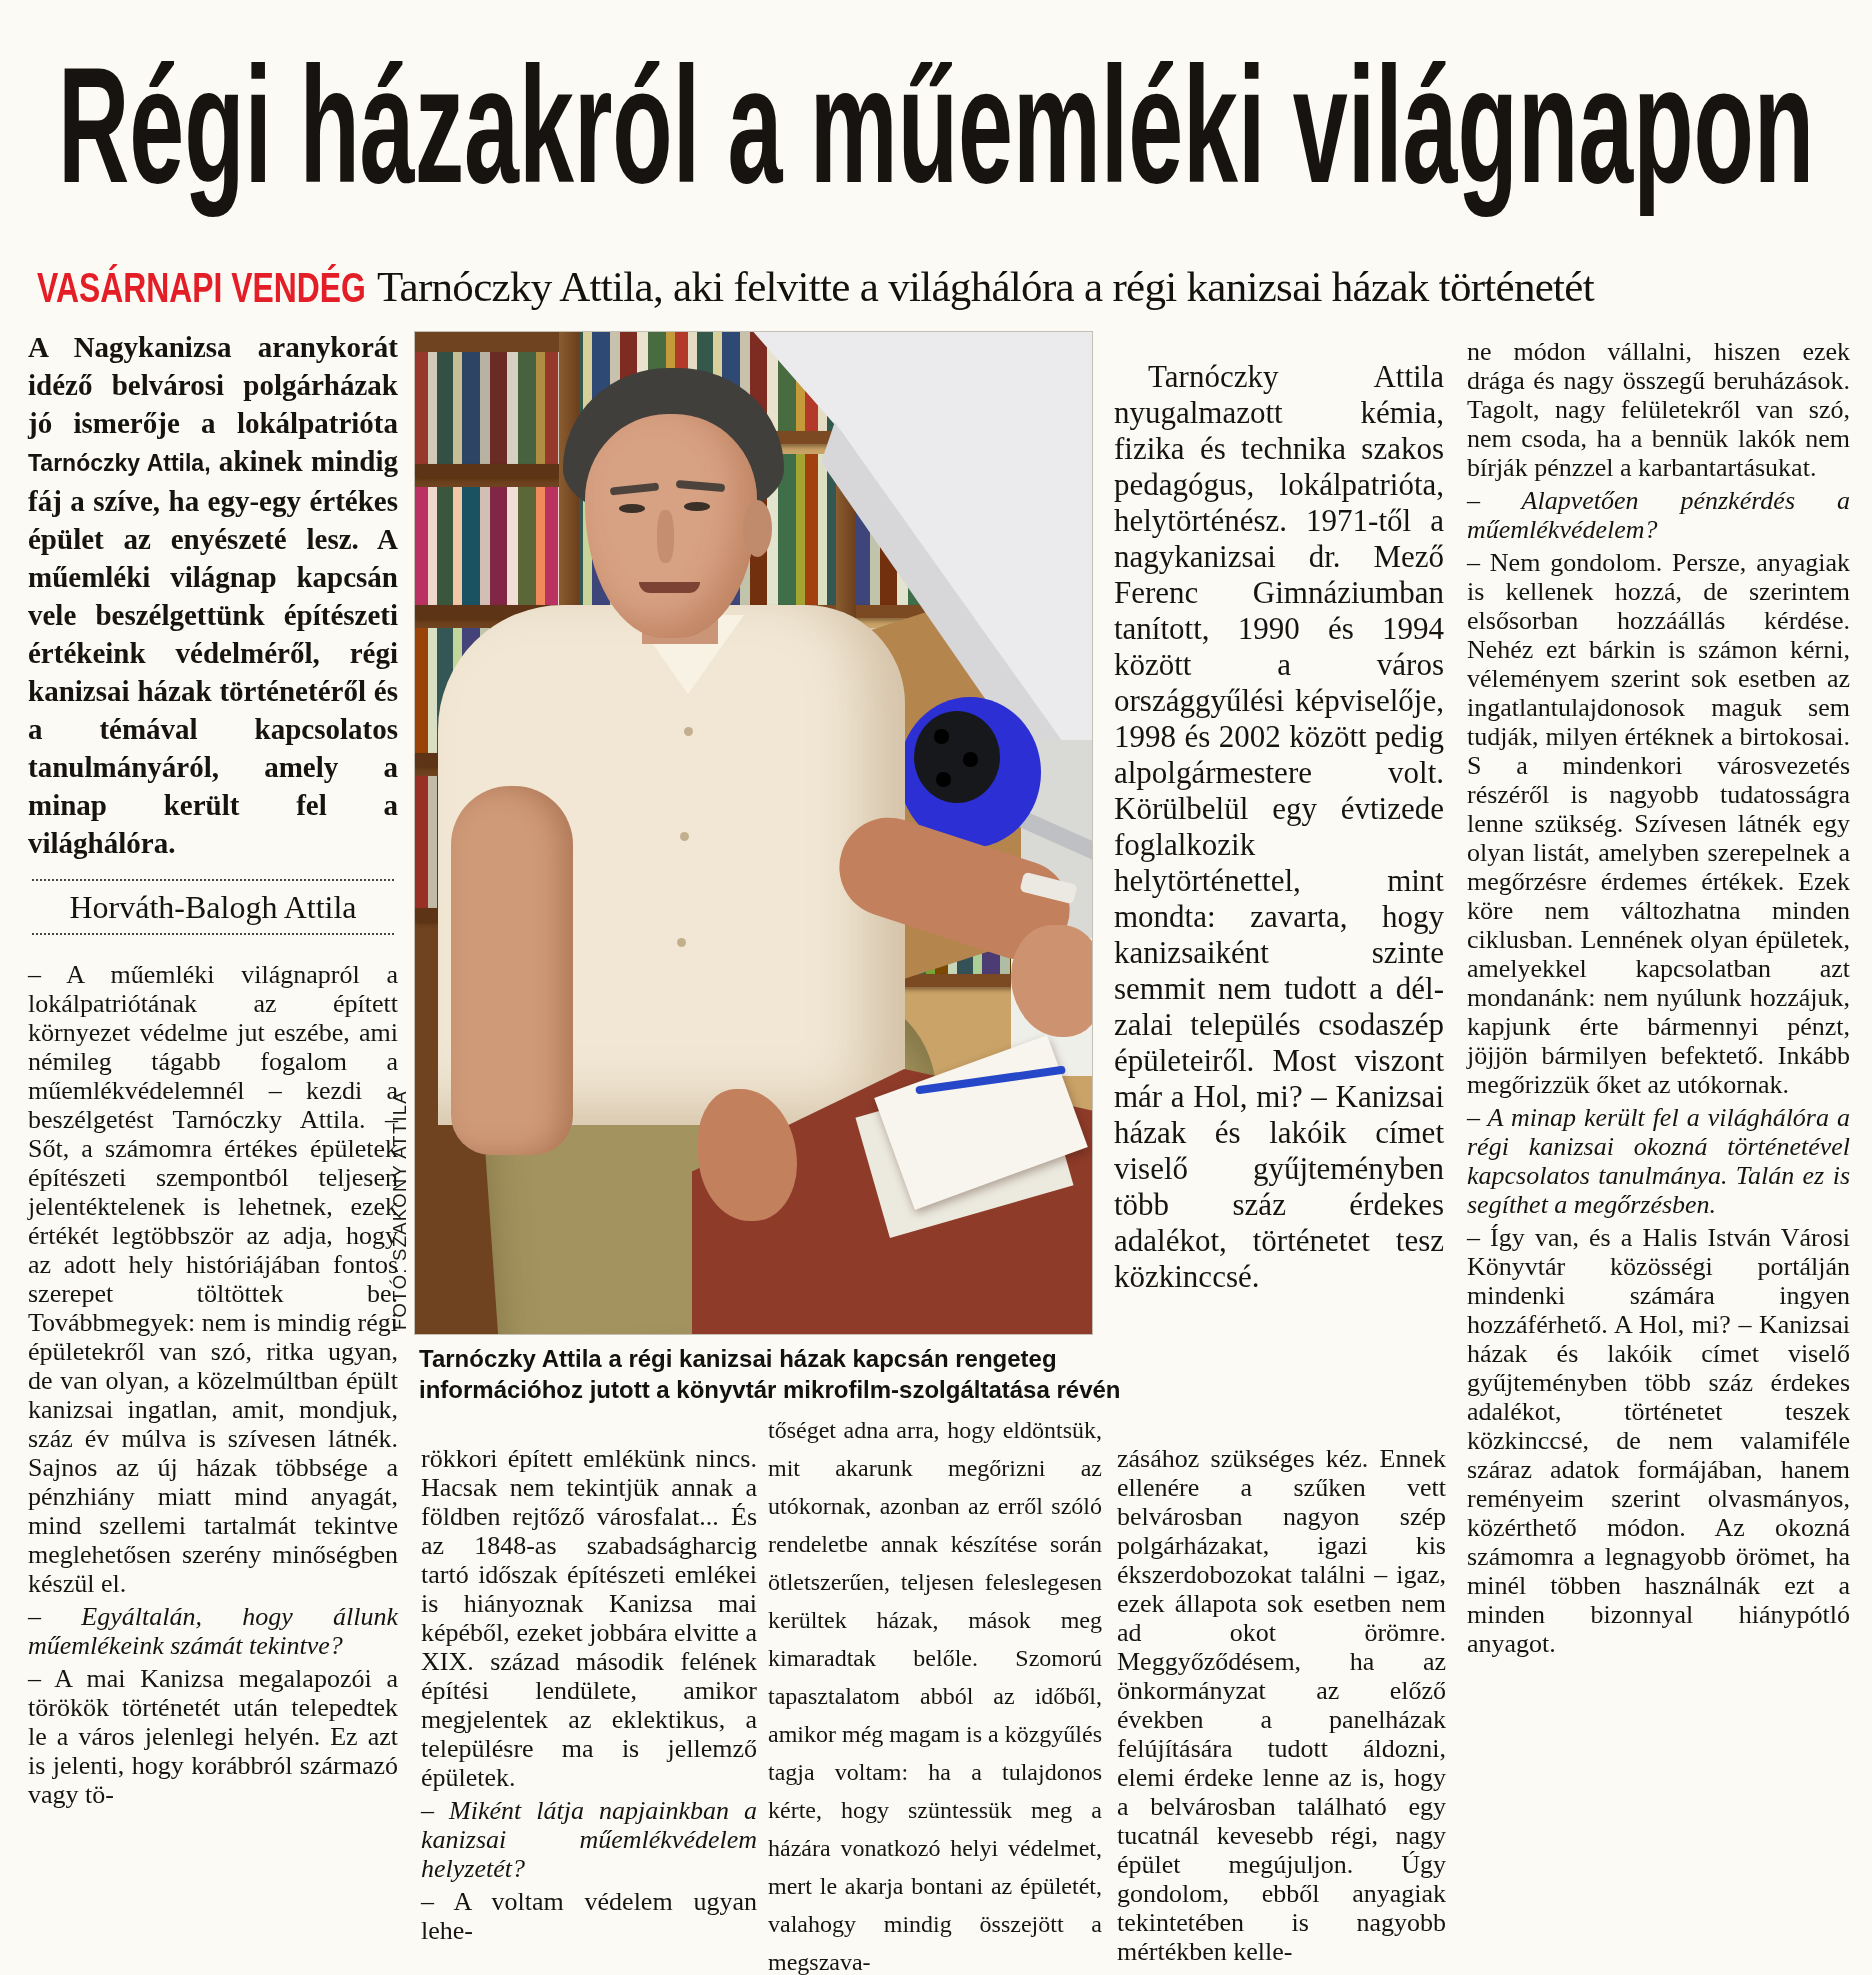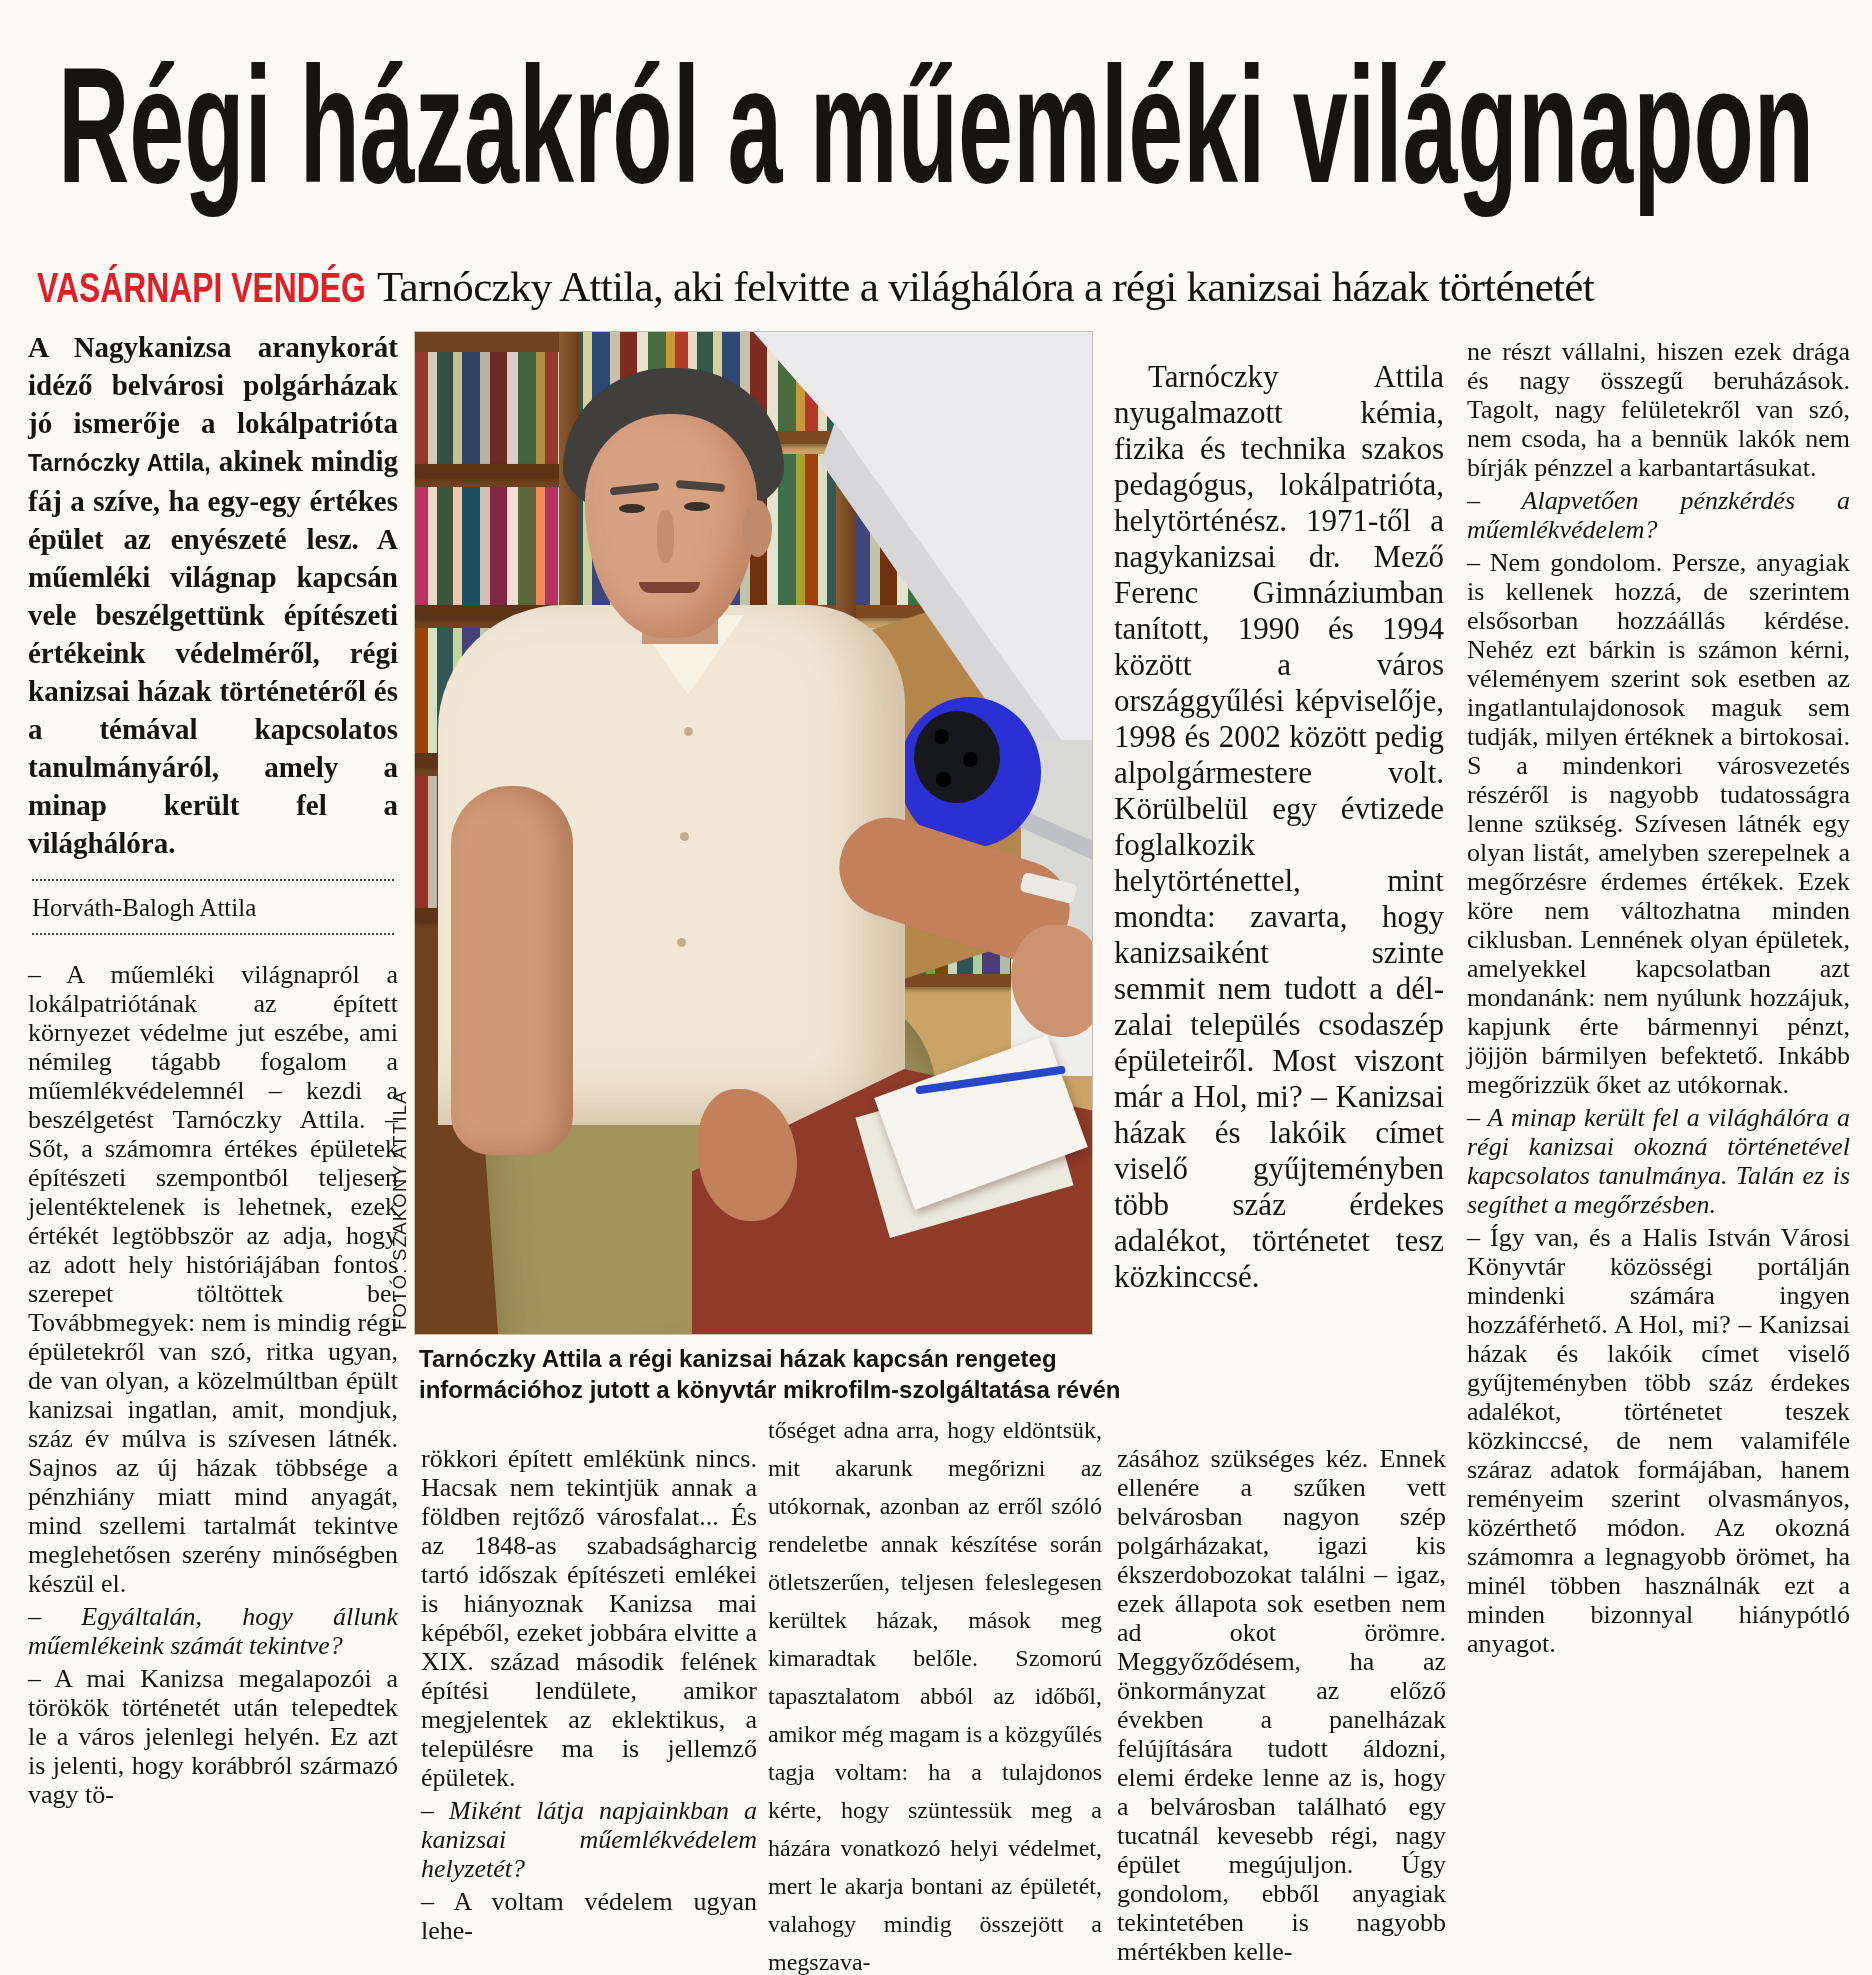--- a/index.html
+++ b/index.html
@@ -19,21 +19,21 @@
   }
   
   .col{position:absolute;text-align:justify;}
   .col p{margin:0 0 4px 0;}
   #left-col{left:28px;top:328px;width:370px;font-size:26px;line-height:29px;}
   .lead{font-size:29px;line-height:38px;font-weight:700;margin-bottom:2.6px;}
   .lead .lead-name{font-family:"Liberation Sans",sans-serif;font-size:23px;}
   .byline-box{
     margin:17px 4px 25px 4px;padding:12px 0 10.5px 0;
     border-top:2px dotted #4a463f;border-bottom:2px dotted #4a463f;
-    text-align:left;font-size:25px;font-weight:400;
+    text-align:center;font-size:32px;font-weight:400;
   }
   .q{font-weight:400;font-style:italic;}
   #bio-col{left:1114px;top:359px;width:330px;font-size:31px;line-height:36px;}
   #bio-col p{text-indent:1.1em;}
   #right-col{left:1467px;top:337px;width:383px;font-size:26px;line-height:29px;}
   #bcol-1{left:421px;top:1444px;width:336px;font-size:26px;line-height:29px;}
   #bcol-2{left:768px;top:1411px;width:334px;font-size:24px;line-height:38px;}
   #bcol-3{left:1117px;top:1444px;width:329px;font-size:26px;line-height:29px;}
   
   .photo-wrap{position:absolute;left:415px;top:332px;width:677px;height:1002px;}
@@ -217,21 +217,21 @@
   </div>
   <div class="photo-credit">FOTÓ: SZAKONY ATTILA</div>
 </div>
 <div class="caption">Tarnóczky Attila a régi kanizsai házak kapcsán rengeteg információhoz jutott a könyvtár mikrofilm-szolgáltatása révén</div>
 
 <div id="bio-col" class="col">
   <p>Tarnóczky Attila nyugalmazott kémia, fizika és technika szakos pedagógus, lokálpatrióta, helytörténész. 1971-től a nagykanizsai dr. Mező Ferenc Gimnáziumban tanított, 1990 és 1994 között a város országgyűlési képviselője, 1998 és 2002 között pedig alpolgármestere volt. Körülbelül egy évtizede foglalkozik helytörténettel, mint mondta: zavarta, hogy kanizsaiként szinte semmit nem tudott a dél-zalai település csodaszép épületeiről. Most viszont már a Hol, mi? – Kanizsai házak és lakóik címet viselő gyűjteményben több száz érdekes adalékot, történetet tesz közkinccsé.</p>
 </div>
 
 <div id="right-col" class="col">
-  <p>ne részt vállalni, hiszen ezek drága és nagy összegű beruházások. Tagolt, nagy felületekről van szó, nem csoda, ha a bennük lakók nem bírják pénzzel a karbantartásukat.</p>
+  <p>ne módon vállalni, hiszen ezek drága és nagy összegű beruházások. Tagolt, nagy felületekről van szó, nem csoda, ha a bennük lakók nem bírják pénzzel a karbantartásukat.</p>
   <p class="q">– Alapvetően pénzkérdés a műemlékvédelem?</p>
   <p>– Nem gondolom. Persze, anyagiak is kellenek hozzá, de szerintem elsősorban hozzáállás kérdése. Nehéz ezt bárkin is számon kérni, véleményem szerint sok esetben az ingatlantulajdonosok maguk sem tudják, milyen értéknek a birtokosai. S a mindenkori városvezetés részéről is nagyobb tudatosságra lenne szükség. Szívesen látnék egy olyan listát, amelyben szerepelnek a megőrzésre érdemes értékek. Ezek köre nem változhatna minden ciklusban. Lennének olyan épületek, amelyekkel kapcsolatban azt mondanánk: nem nyúlunk hozzájuk, kapjunk érte bármennyi pénzt, jöjjön bármilyen befektető. Inkább megőrizzük őket az utókornak.</p>
   <p class="q">– A minap került fel a világhálóra a régi kanizsai okozná történetével kapcsolatos tanulmánya. Talán ez is segíthet a megőrzésben.</p>
   <p>– Így van, és a Halis István Városi Könyvtár közösségi portálján mindenki számára ingyen hozzáférhető. A Hol, mi? – Kanizsai házak és lakóik címet viselő gyűjteményben több száz érdekes adalékot, történetet teszek közkinccsé, de nem valamiféle száraz adatok formájában, hanem reményeim szerint olvasmányos, közérthető módon. Az okozná számomra a legnagyobb örömet, ha minél többen használnák ezt a minden bizonnyal hiánypótló anyagot.</p>
 </div>
 
 <div id="bcol-1" class="col">
   <p>rökkori épített emlékünk nincs. Hacsak nem tekintjük annak a földben rejtőző városfalat... És az 1848-as szabadságharcig tartó időszak építészeti emlékei is hiányoznak Kanizsa mai képéből, ezeket jobbára elvitte a XIX. század második felének építési lendülete, amikor megjelentek az eklektikus, a településre ma is jellemző épületek.</p>
   <p class="q">– Miként látja napjainkban a kanizsai műemlékvédelem helyzetét?</p>
   <p>– A voltam védelem ugyan lehe-</p>

